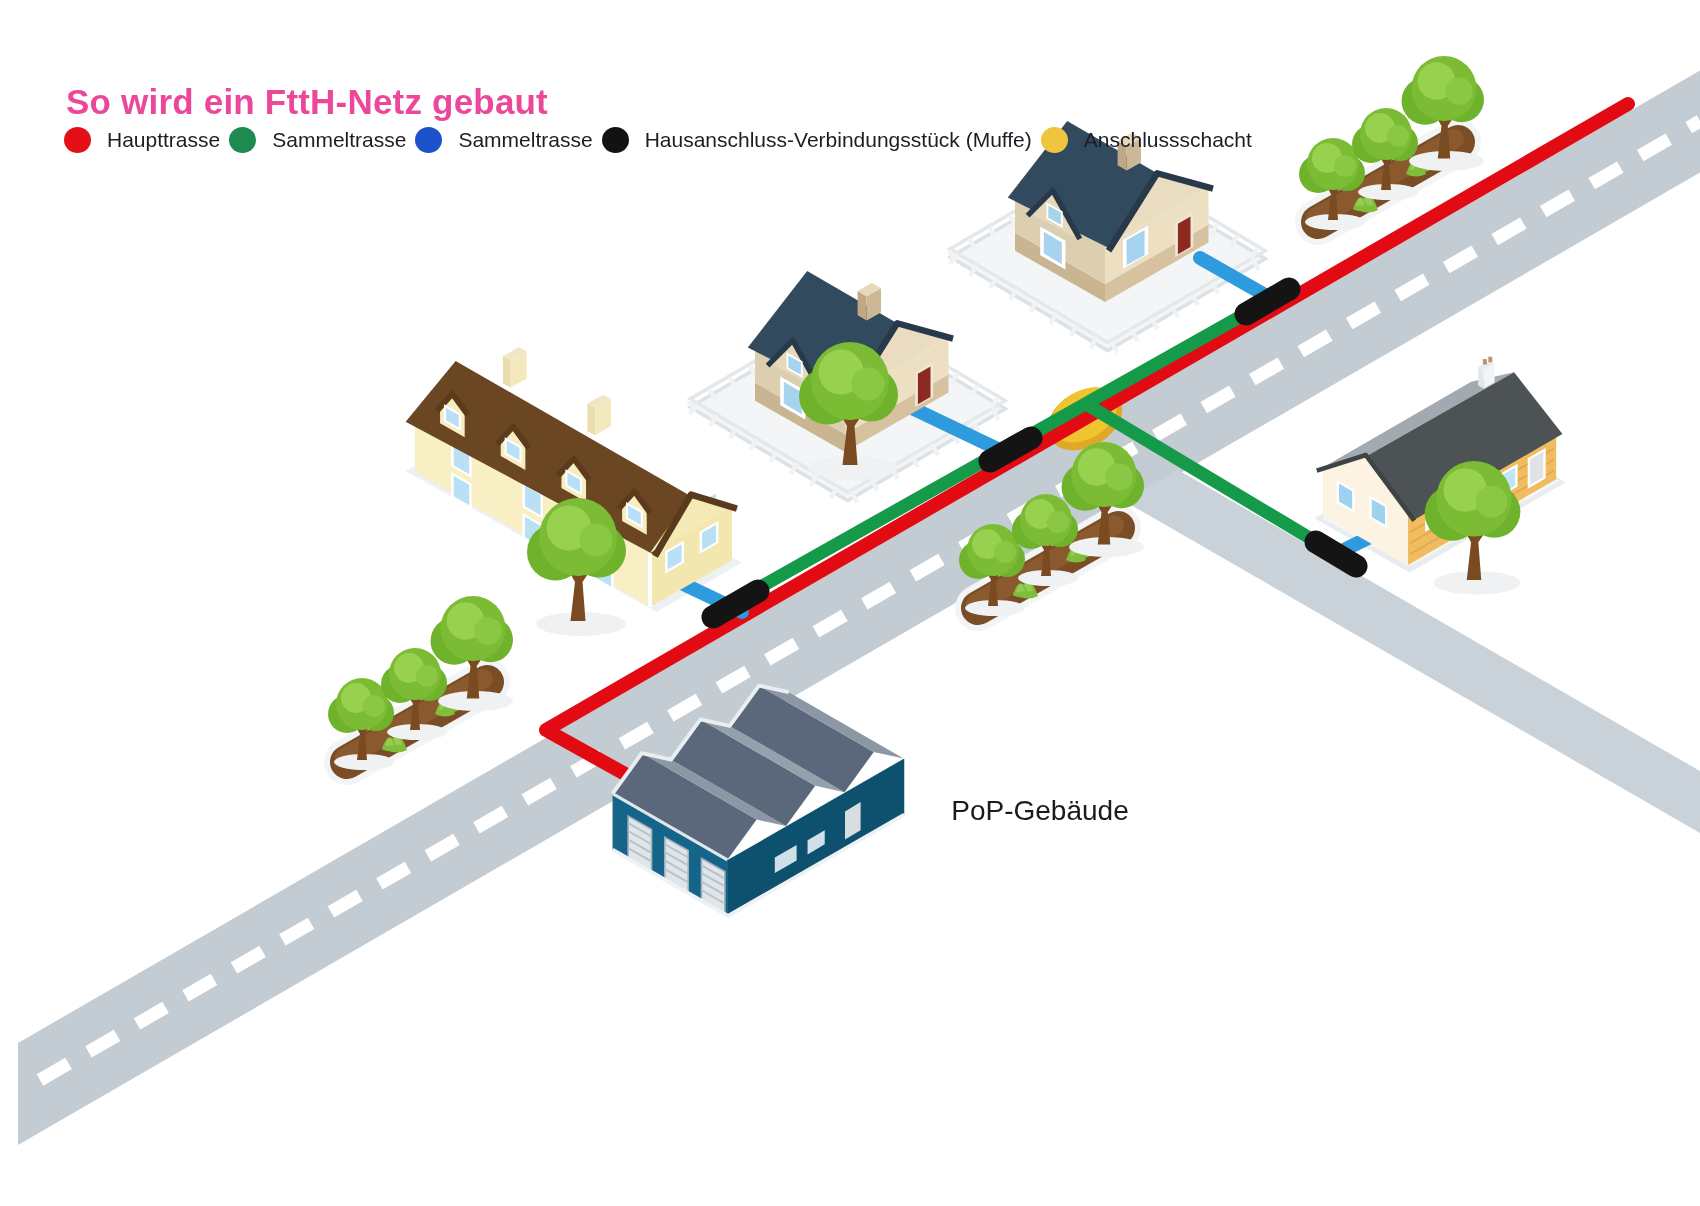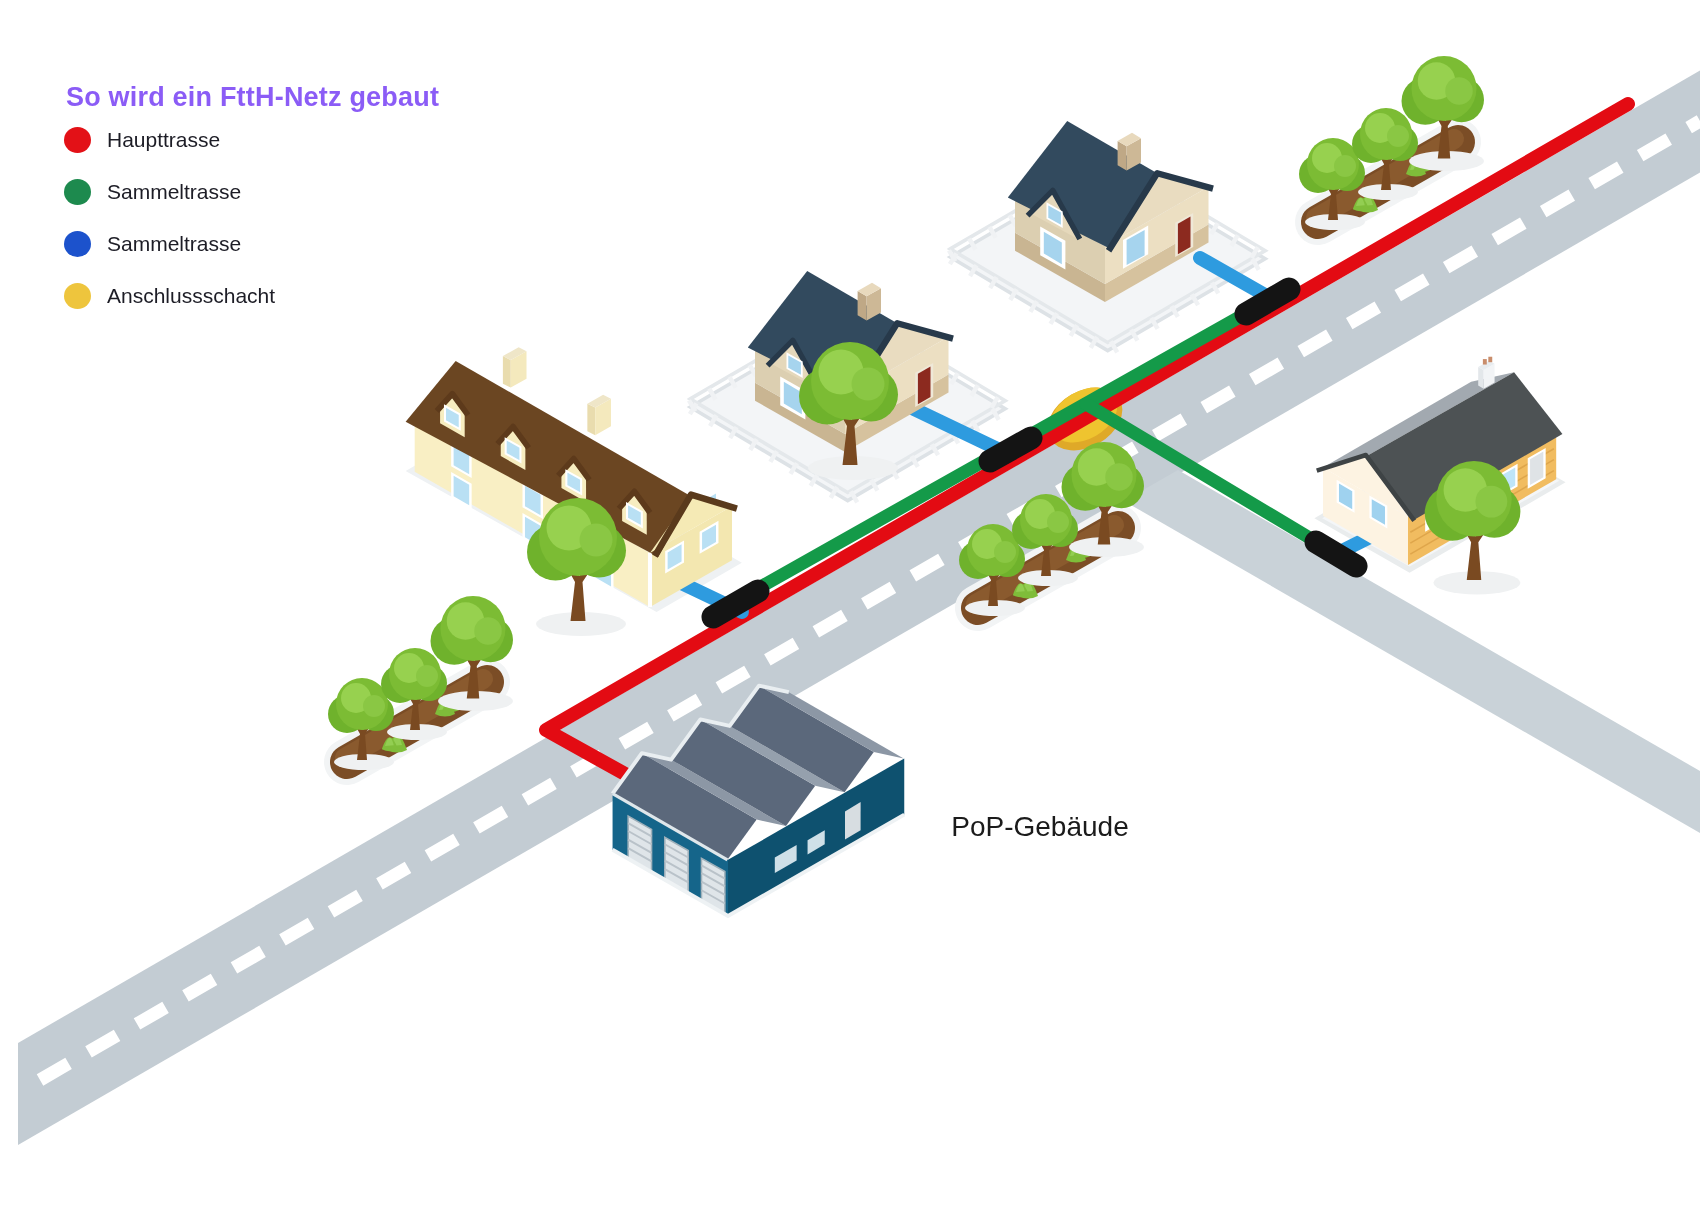--- a/index.html
+++ b/index.html
@@ -1,25 +1,25 @@
 <!DOCTYPE html>
 <html><head>
 <meta charset="utf-8">
 <style>
   html,body{margin:0;padding:0;background:#ffffff;}
   #stage{position:relative;width:1700px;height:1206px;background:#ffffff;overflow:hidden;
          font-family:"Liberation Sans", sans-serif;}
   #scene{position:absolute;left:0;top:0;width:1700px;height:1206px;}
   .overlay{position:absolute;}
-  #page-title{left:66px;top:82px;font-size:27px;font-weight:800;color:#8b5cf6;letter-spacing:.2px;}
-  #legend{left:64px;top:126px;display:flex;flex-direction:column;gap:25px;}
+  #page-title{left:66px;top:82px;font-size:35px;font-weight:800;color:#ec4899;letter-spacing:.2px;}
+  #legend{left:64px;top:126px;display:flex;flex-direction:row;gap:9px;}
   .legend-row{display:flex;align-items:center;gap:16px;height:27px;}
   .legend-dot{width:27px;height:26px;border-radius:50%;flex:0 0 auto;}
   .legend-label{font-size:21px;color:#1d1d26;}
-  #pop-label{left:830px;top:790px;width:420px;text-align:center;font-size:28px;line-height:41px;color:#1b1b1b;margin-top:16px;}
+  #pop-label{left:830px;top:790px;width:420px;text-align:center;font-size:28px;line-height:41px;color:#1b1b1b;}
 </style>
 </head>
 <body>
 
 <div id="stage">
 
 <svg id="scene" viewBox="0 0 1700 1206">
   <defs>
 
     <g id="treeStd">
@@ -249,20 +249,24 @@
   </div>
   <div class="legend-row">
     <span class="legend-dot" style="background: rgb(29, 138, 78);"></span>
     <span class="legend-label">Sammeltrasse</span>
   </div>
   <div class="legend-row">
     <span class="legend-dot" style="background: rgb(28, 82, 204);"></span>
     <span class="legend-label">Sammeltrasse</span>
   </div>
   <div class="legend-row">
+    <span class="legend-dot" style="background: rgb(18, 18, 18);"></span>
+    <span class="legend-label">Hausanschluss-Verbindungsstück (Muffe)</span>
+  </div>
+  <div class="legend-row">
     <span class="legend-dot" style="background: rgb(238, 197, 61);"></span>
     <span class="legend-label">Anschlussschacht</span>
   </div>
 </div>
 
 <div class="overlay" id="pop-label">
   <div>PoP-Gebäude</div>
 </div>
 
 </div>

